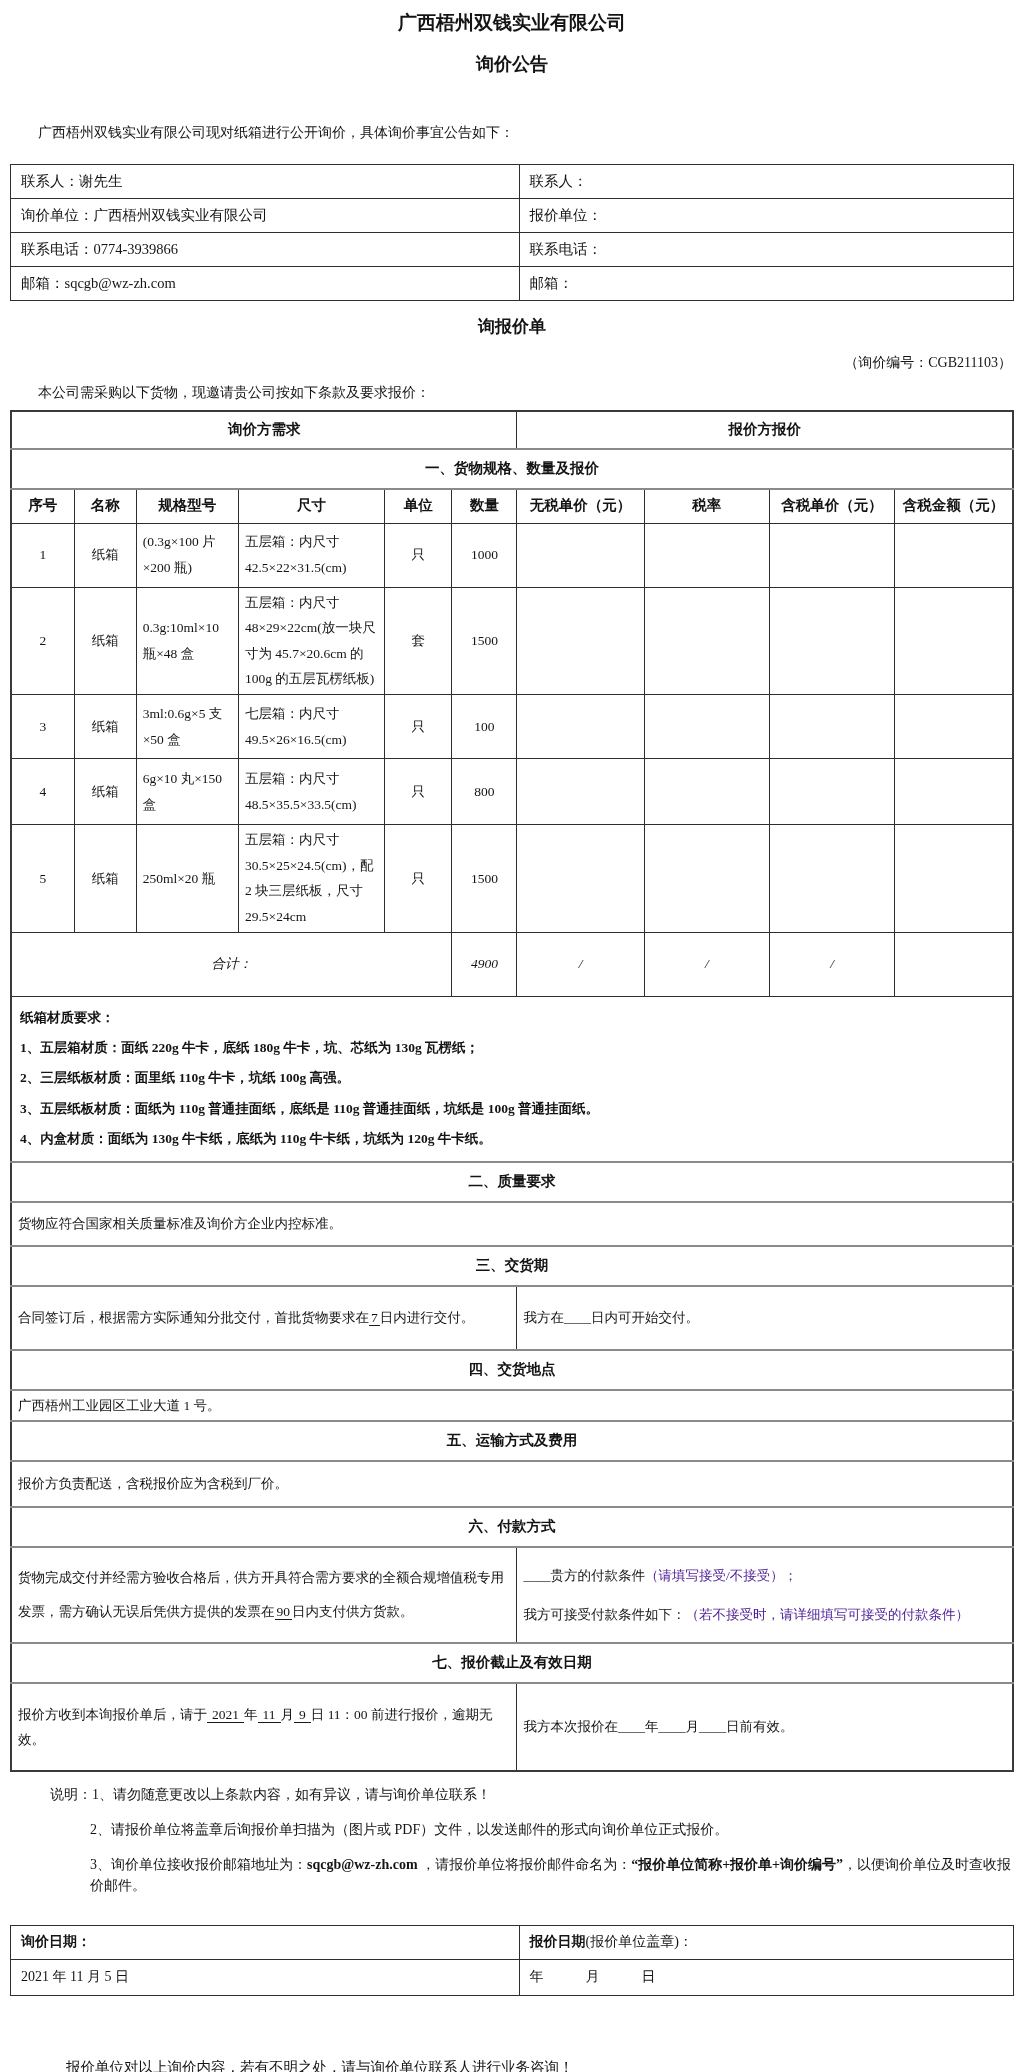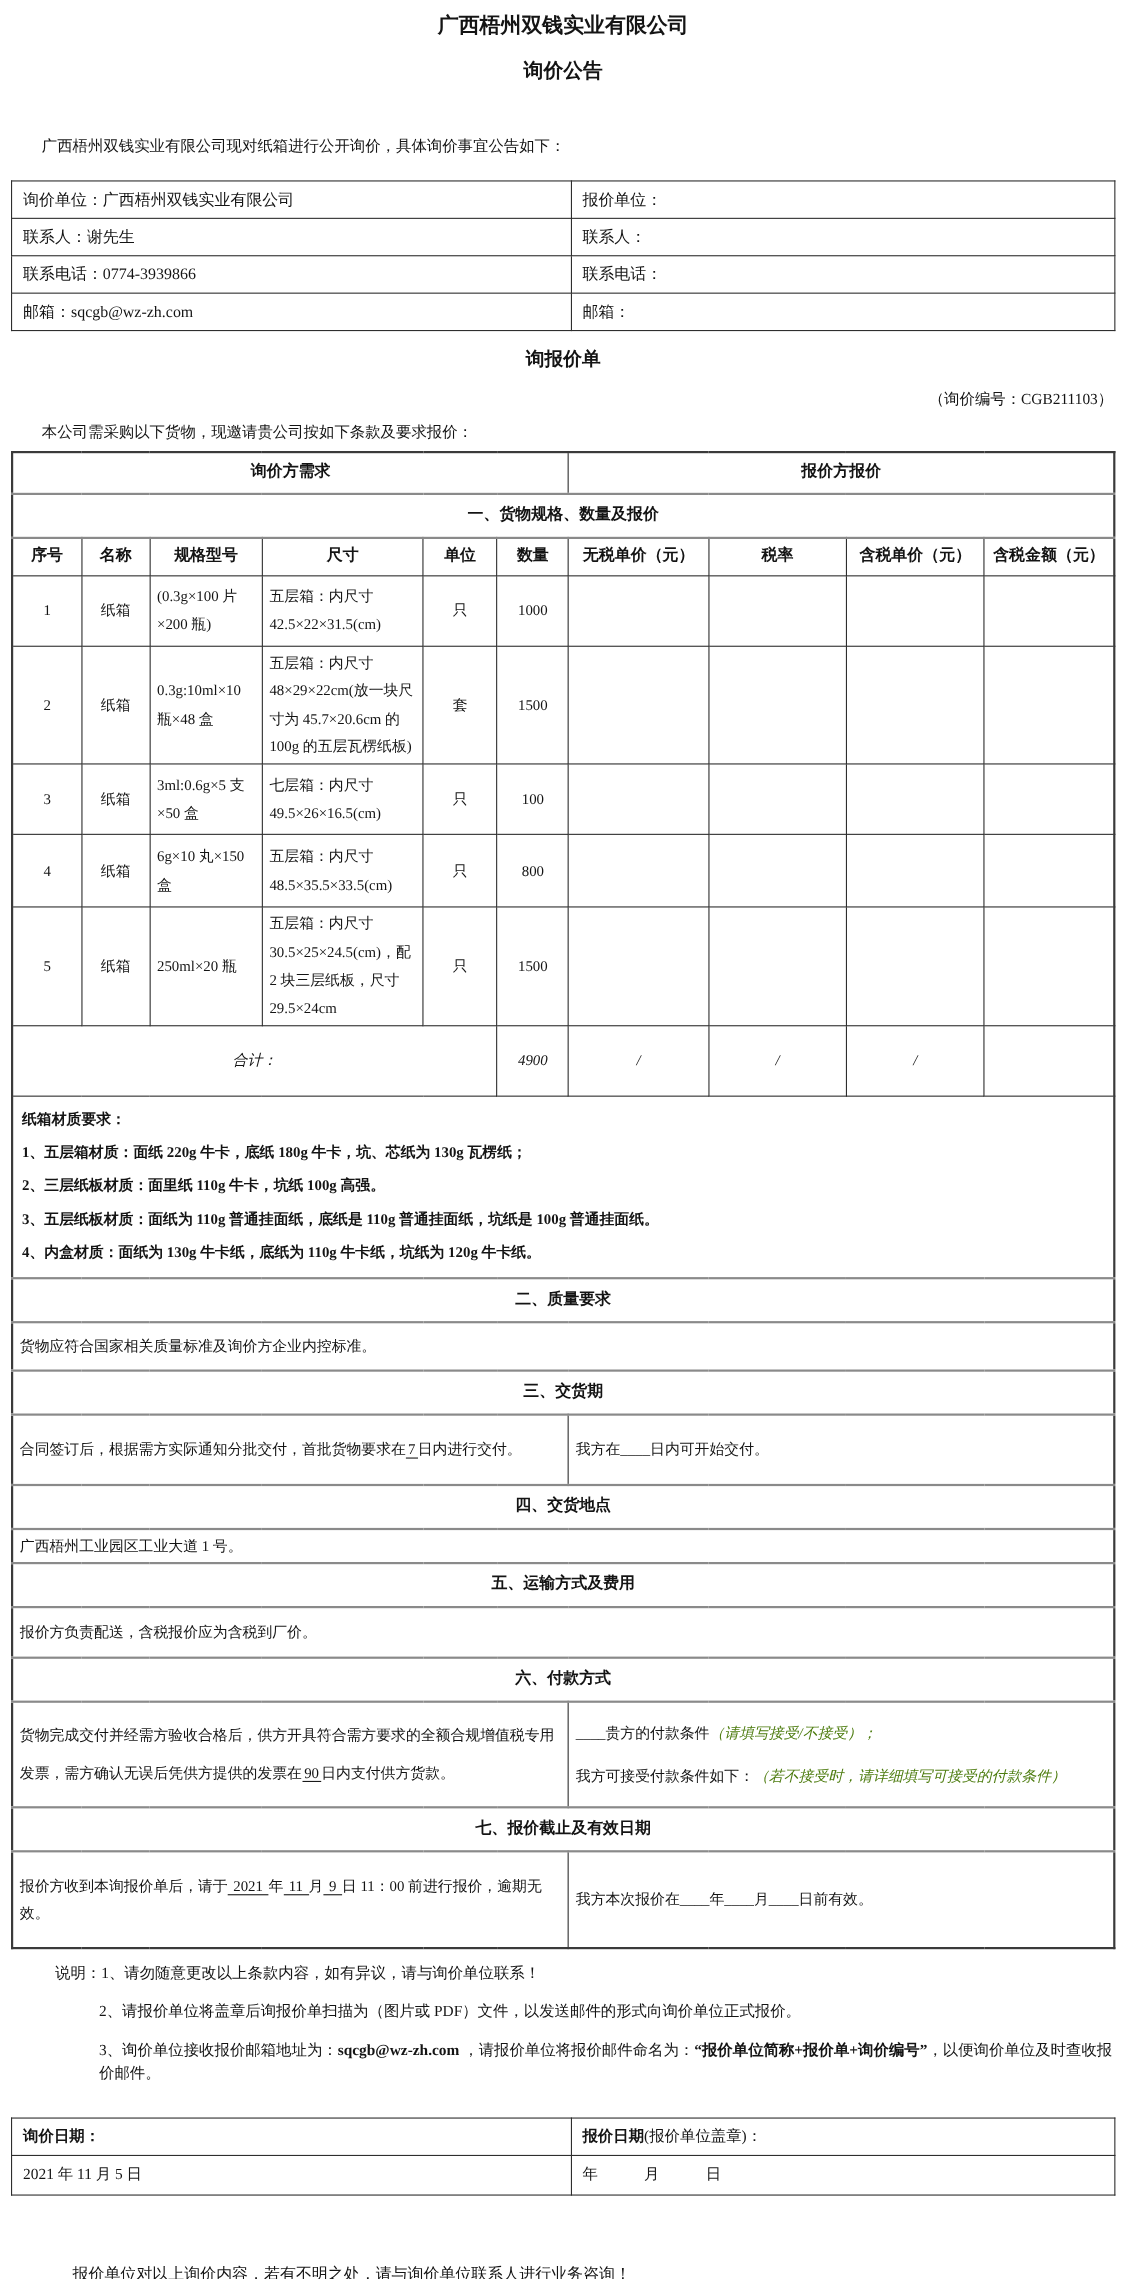--- a/index.html
+++ b/index.html
@@ -26,21 +26,21 @@
   .main td.tl{text-align:left;}
   .main .hdr{font-weight:bold;font-size:14.5px;}
   .main tr.secrow td{
     font-weight:bold;font-size:14.5px;height:34px;
     border-top:2px solid #8a8a8a;border-bottom:2px solid #8a8a8a;
   }
   .main .mat{line-height:2.25;padding:6px 8px;font-weight:bold;}
   .main .wrap2{line-height:2.5;}
   .uline{border-bottom:1px solid #1a1a1a;padding:0 5px;}
   .uline.narrow{padding:0 2px;}
-  .red{color:#4d7c0f;font-style:italic;}
+  .red{color:#4c1d95;}
   .cellp{margin:0 0 14px 0;}
   .cellp:last-child{margin:0;}
   
   .notes{margin-top:12px;font-size:14px;}
   .notes p{margin:0 0 13px 0;line-height:1.55;}
   .n1{padding-left:40px;}
   .n2,.n3{padding-left:80px;}
   .b{font-weight:bold;}
   
   .dates{margin-top:28px;}
@@ -60,26 +60,26 @@
   <div class="notice-title">询价公告</div>
   <p class="intro">广西梧州双钱实业有限公司现对纸箱进行公开询价，具体询价事宜公告如下：</p>
 
   <table class="contact">
     <colgroup>
         <col style="width:50.7%">
         <col style="width:49.3%">
       </colgroup>
     <tbody>
         <tr>
+      <td>联系人：谢先生</td>
+      <td>联系人：</td>
+    </tr>
+    <tr>
       <td>询价单位：广西梧州双钱实业有限公司</td>
       <td>报价单位：</td>
-    </tr>
-    <tr>
-      <td>联系人：谢先生</td>
-      <td>联系人：</td>
     </tr>
     <tr>
       <td>联系电话：0774-3939866</td>
       <td>联系电话：</td>
     </tr>
     <tr>
       <td>邮箱：sqcgb@wz-zh.com</td>
       <td>邮箱：</td>
     </tr>
   </tbody>

